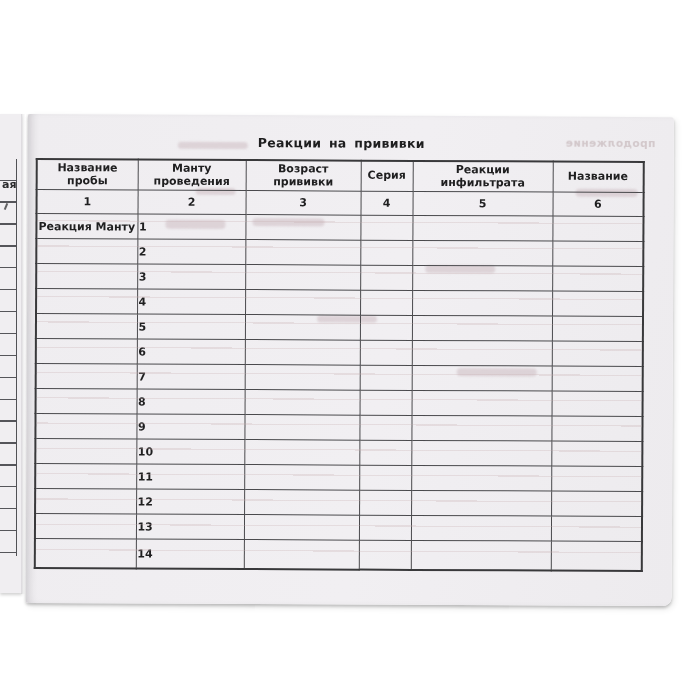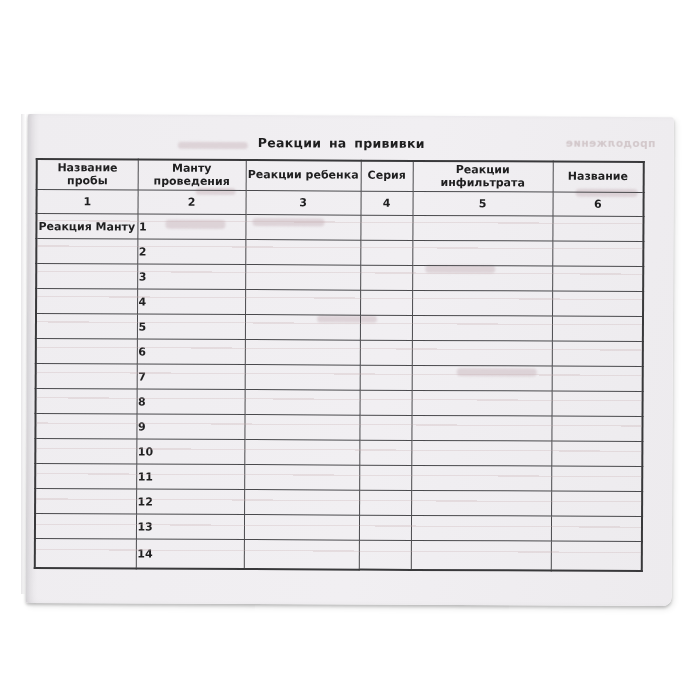--- a/index.html
+++ b/index.html
@@ -111,20 +111,25 @@
       transparent 0 12px,
       rgba(196,170,172,.28) 12px 13.2px,
       transparent 13.2px 25.3px);
   }
 </style>
 </head>
 <body>
 
 <div class="photo">
 
+  <div class="left-page">
+    <div class="left-rules"></div>
+    <div class="left-frag">ая</div>
+    <div class="left-tick"></div>
+  </div>
 
   <div class="gutter"></div>
 
   <div class="main-page">
 
     <div class="ghost-text">продолжение</div>
     <div class="page-title">Реакции на прививки</div>
 
     <div class="smudge s1"></div>
     <div class="smudge s2"></div>
@@ -142,21 +147,21 @@
             <col class="c2">
             <col class="c3">
           <col class="c4">
             <col class="c5">
             <col class="c6">
         </colgroup>
         <tbody>
           <tr class="hdr">
             <th>Название пробы</th>
             <th>Манту проведения</th>
-            <th>Реакции ребенка</th>
+            <th>Возраст прививки</th>
             <th>Серия</th>
             <th>Реакции инфильтрата</th>
             <th>Название</th>
           </tr>
           <tr class="nums">
             <td class="colnum">1</td>
             <td class="colnum">2</td>
             <td class="colnum">3</td>
             <td class="colnum">4</td>
             <td class="colnum">5</td>

